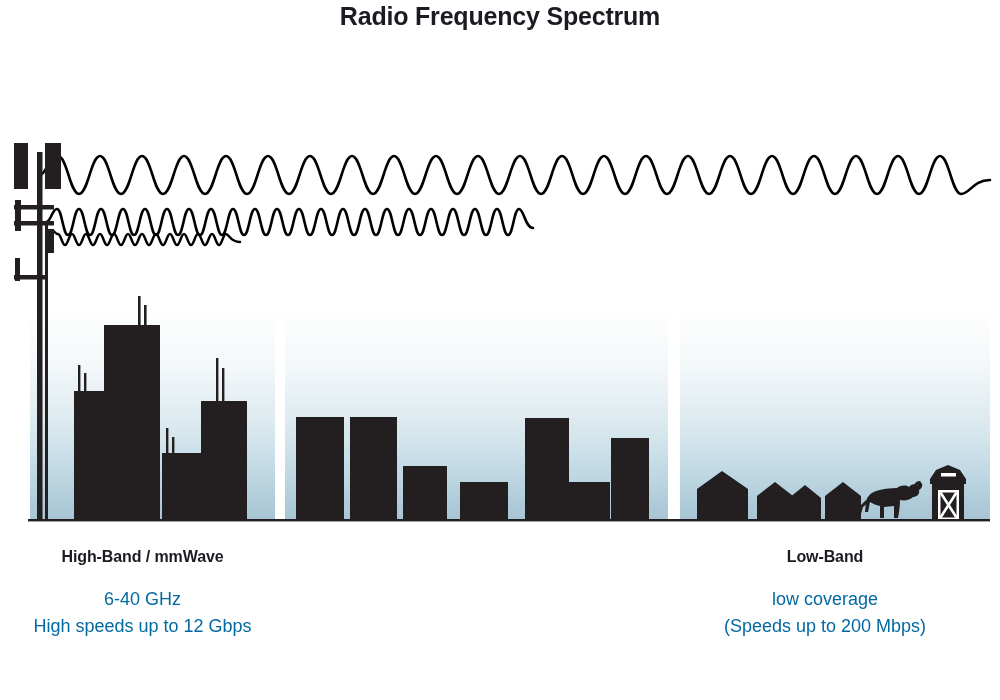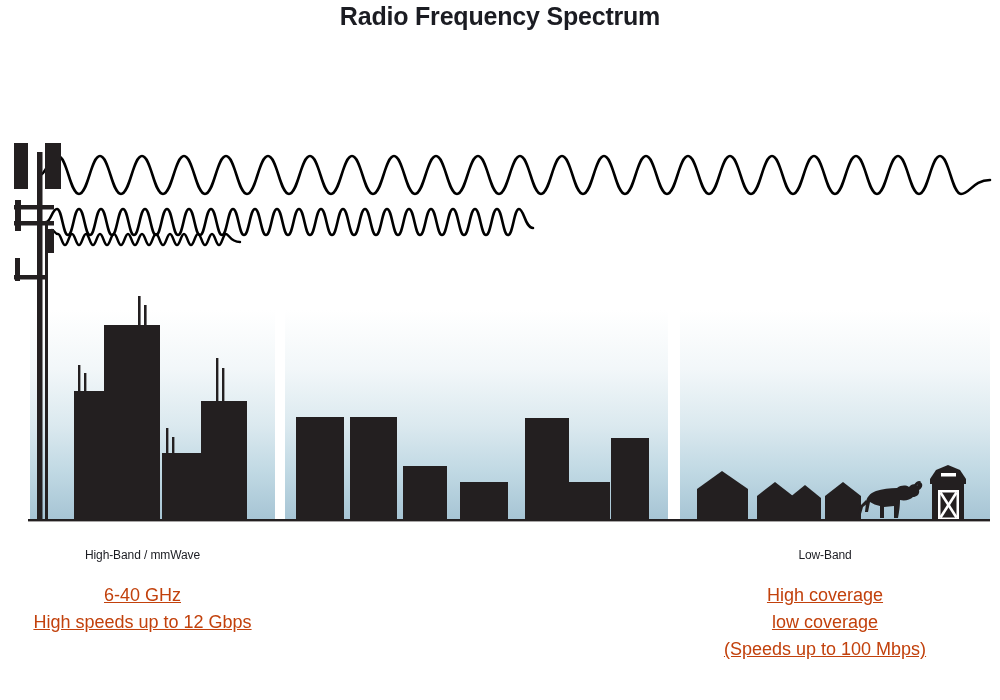--- a/index.html
+++ b/index.html
@@ -32,34 +32,33 @@
     position: absolute;
     top: 0; left: 0;
     width: 1000px; height: 700px;
   }
   .band-caption {
     position: absolute;
     text-align: center;
     color: #231f20;
   }
   .band-title {
-    font-size: 12px;
-    font-weight: normal;
+    font-size: 16px;
+    font-weight: bold;
     color: #1b1c22;
     margin-bottom: 20px;
     letter-spacing: -0.1px;
     white-space: nowrap;
   }
   .band-line {
     font-size: 18px;
     font-weight: normal;
-    color: #c2410c;
+    color: #0369a1;
     line-height: 27px;
     white-space: nowrap;
-    text-decoration: underline;
   }
 </style>
 </head>
 <body>
 
 <div id="page">
 
   <div id="title">Radio Frequency Spectrum</div>
 
   <svg id="scene" viewBox="0 0 1000 700">
@@ -203,18 +202,17 @@
 
   <div class="band-caption" style="left:0; top:548px; width:285px;">
     <div class="band-title">High-Band / mmWave</div>
     <div class="band-line">6-40 GHz</div>
     <div class="band-line">High speeds up to 12 Gbps</div>
   </div>
 
 
   <div class="band-caption" style="left:680px; top:548px; width:290px;">
     <div class="band-title">Low-Band</div>
-    <div class="band-line">High coverage</div>
     <div class="band-line">low coverage</div>
-    <div class="band-line">(Speeds up to 100 Mbps)</div>
+    <div class="band-line">(Speeds up to 200 Mbps)</div>
   </div>
 
 </div>
 
 </body></html>

